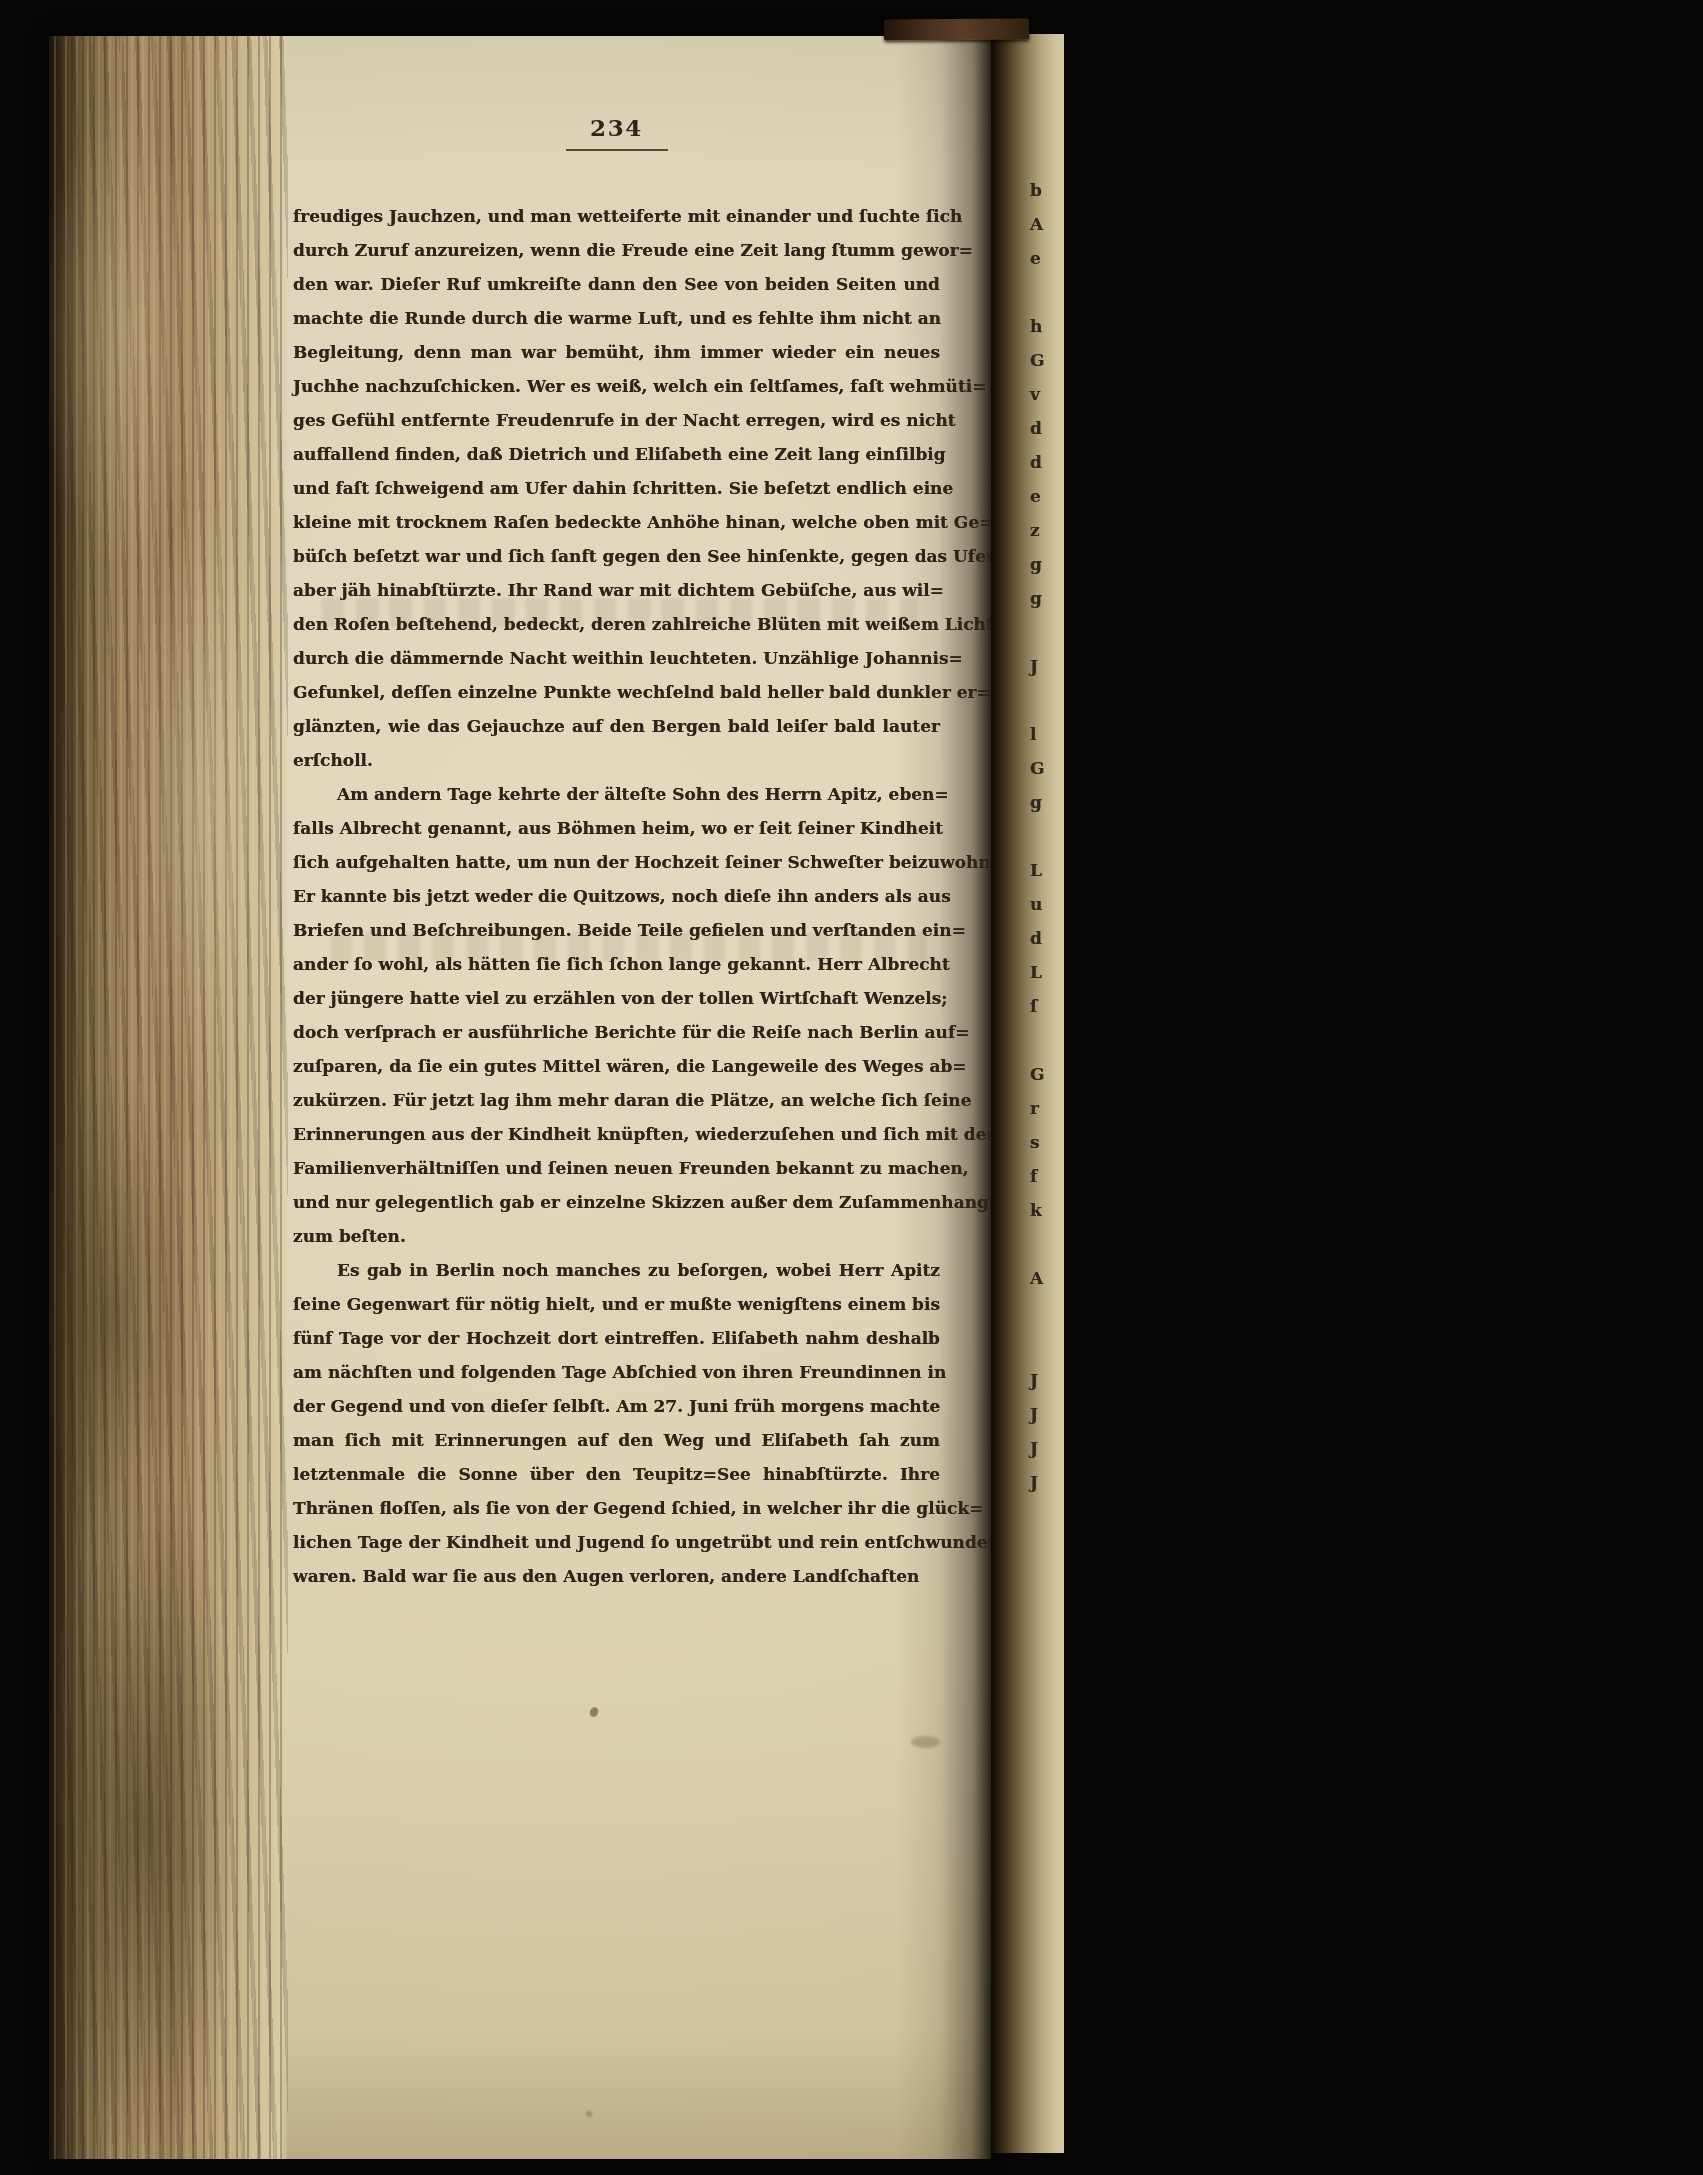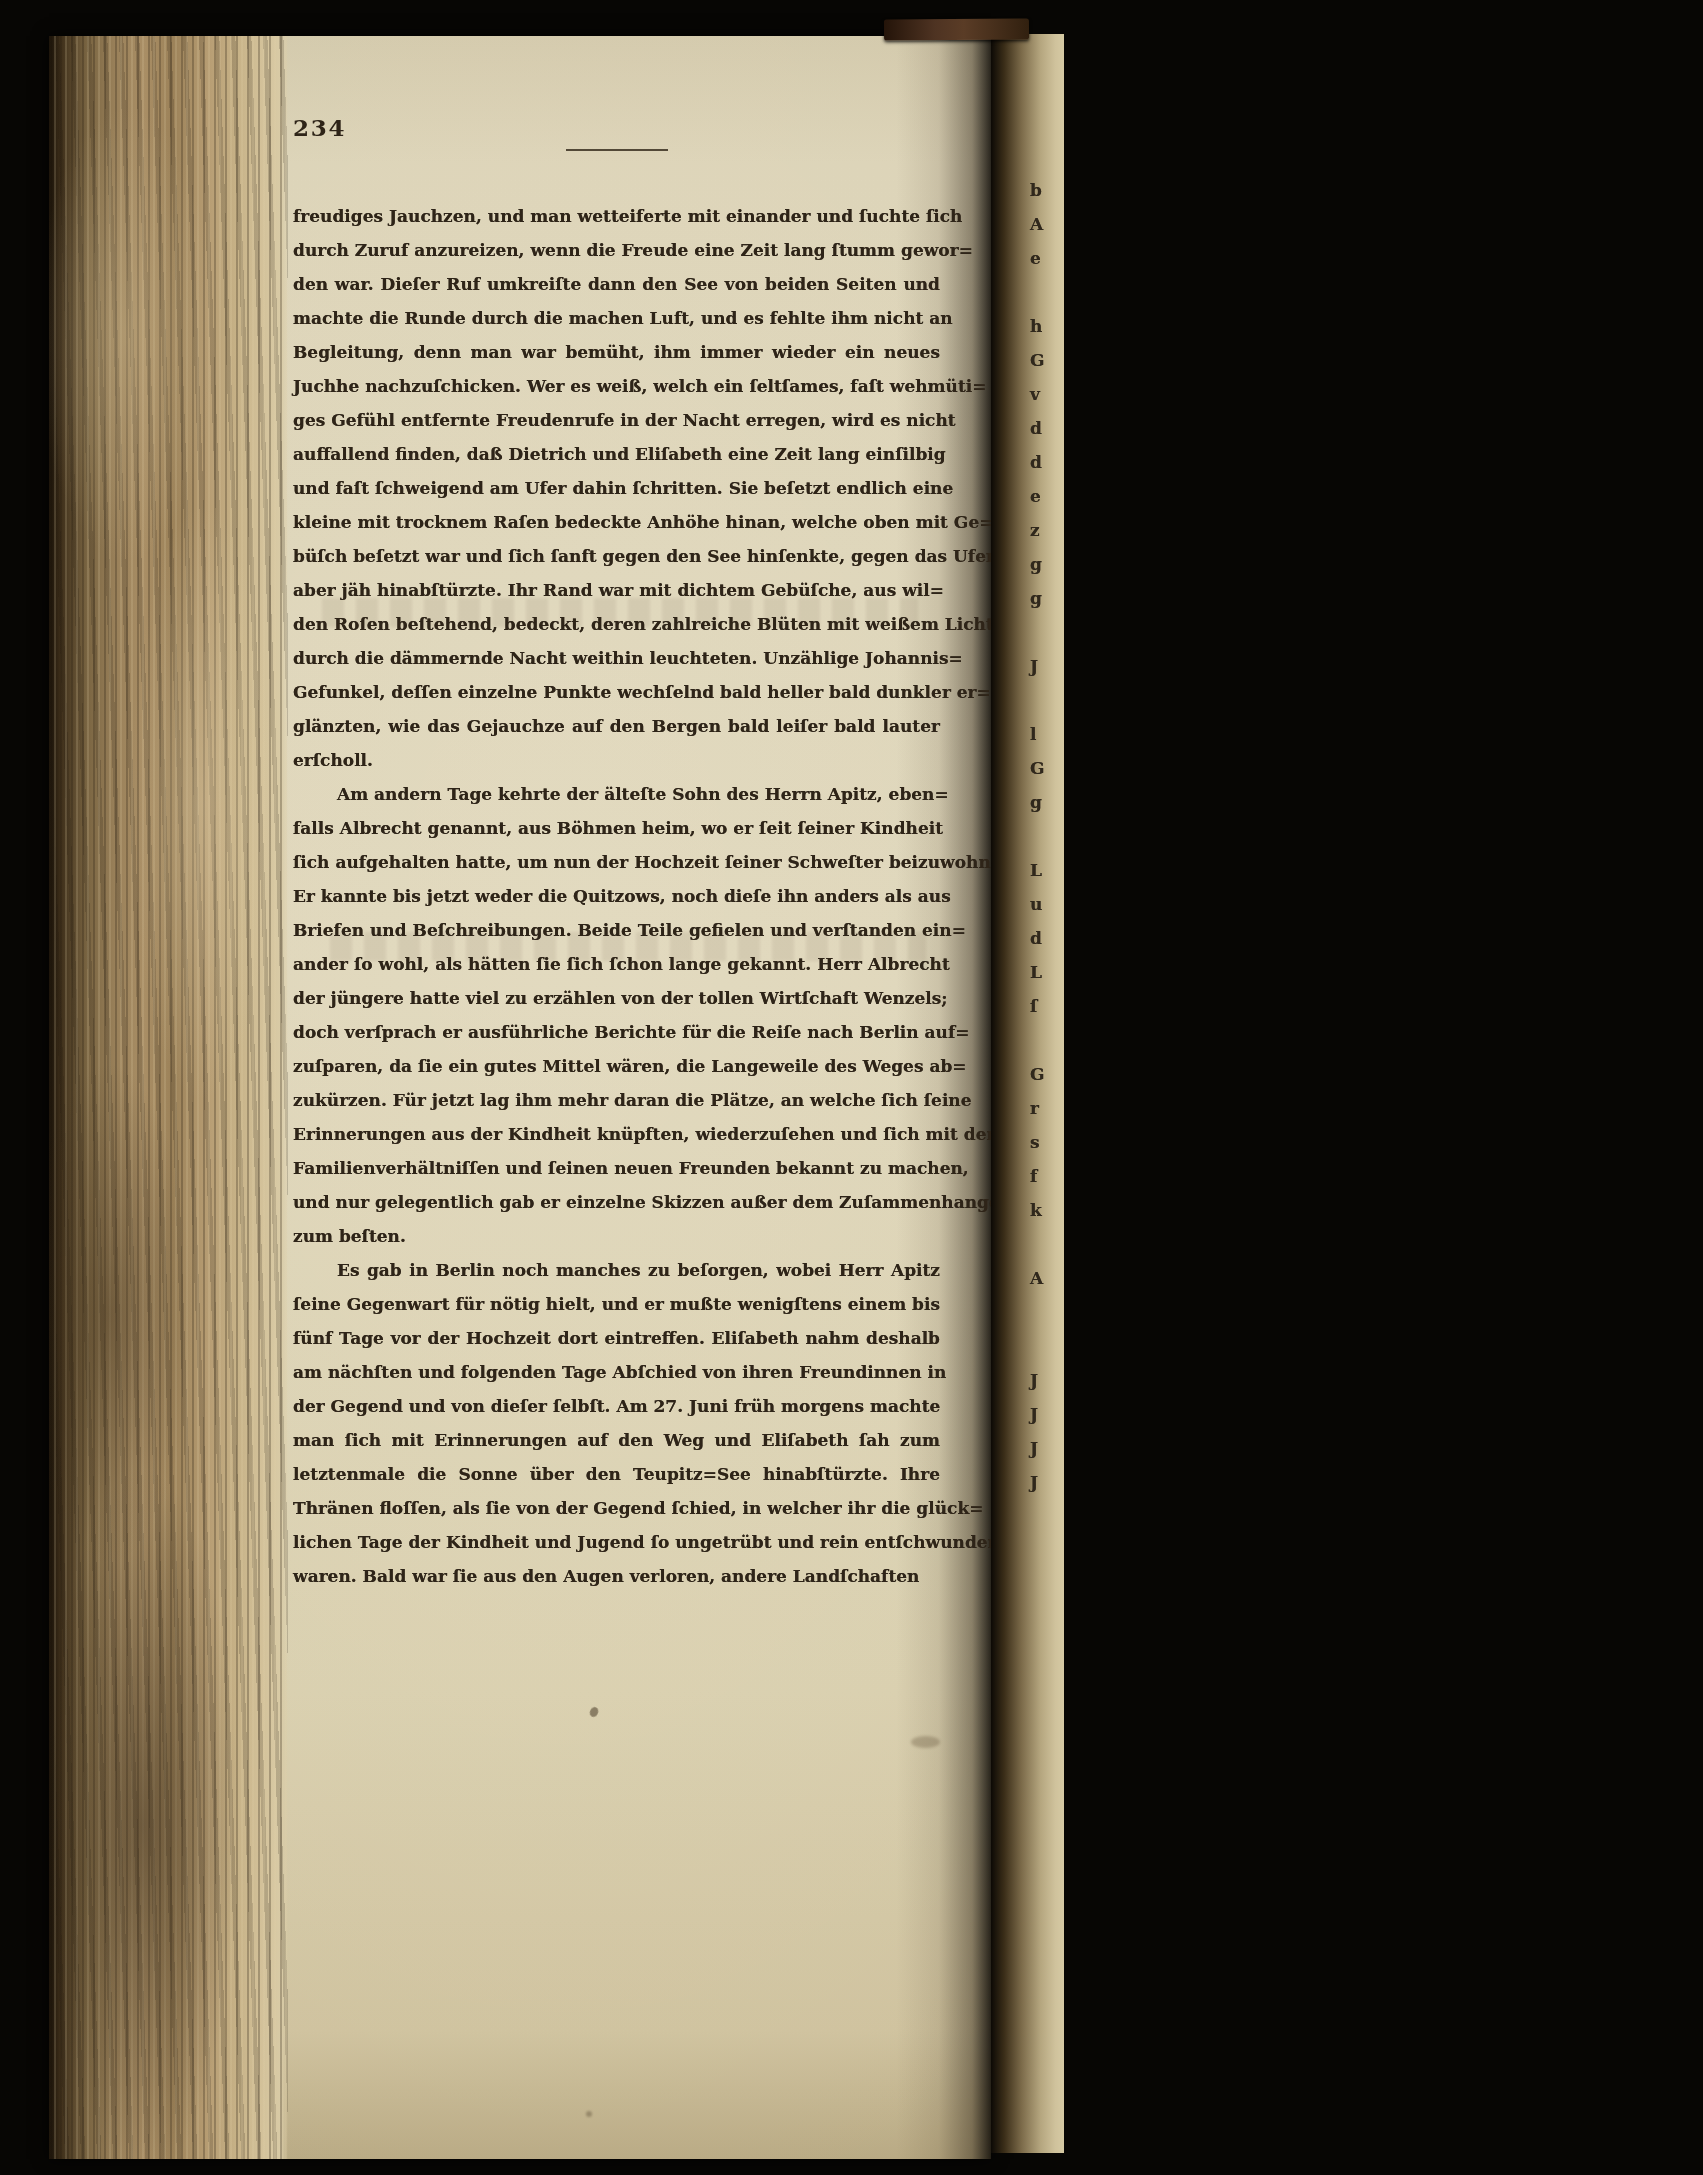--- a/index.html
+++ b/index.html
@@ -30,21 +30,21 @@
       repeating-linear-gradient(88deg, rgba(30,22,12,.18) 0 4.3px, transparent 4.3px 16px),
       linear-gradient(90deg,#171007 0%,#3e2f1a 5%,#7a6542 16%,#9a815a 28%,#a98e65 40%,#9c8259 52%,#b69c72 66%,#c6b186 78%,#d2c098 88%,#d9cba6 97%, rgba(220,207,171,0) 100%);
   }
   
   .gutter-shadow{
     position:absolute;right:0;top:0;width:95px;height:100%;
     background:linear-gradient(90deg, rgba(0,0,0,0) 0%, rgba(58,44,24,.12) 45%, rgba(40,30,16,.45) 80%, rgba(10,7,3,.85) 100%);
   }
   
   .header{
-    position:absolute;left:244px;top:78px;width:647px;
+    position:absolute;left:244px;top:78px;width:647px;text-align:center;
   }
   .page-number{
     font-weight:700;font-size:23px;letter-spacing:1.7px;color:#2e2418;
   }
   .page-number-rule{
     width:102px;border-top:2.6px solid #3a2f20;margin:7.7px auto 0 auto;opacity:.85;
   }
   
   .text-block{
     position:absolute;left:244px;top:139px;width:647px;
@@ -102,21 +102,21 @@
       <div class="page-number-rule"></div>
     </div>
 
     <div class="ghost ghost-a"></div>
     <div class="ghost ghost-b"></div>
 
     <div class="text-block">
         <div class="line">freudiges Jauchzen, und man wetteiferte mit einander und ſuchte ſich</div>
         <div class="line">durch Zuruf anzureizen, wenn die Freude eine Zeit lang ſtumm gewor=</div>
         <div class="line">den war.  Dieſer Ruf umkreiſte dann den See von beiden Seiten und</div>
-        <div class="line">machte die Runde durch die machen Luft, und es fehlte ihm nicht an</div>
+        <div class="line">machte die Runde durch die warme Luft, und es fehlte ihm nicht an</div>
         <div class="line">Begleitung, denn man war bemüht, ihm immer wieder ein neues</div>
         <div class="line">Juchhe nachzuſchicken.  Wer es weiß, welch ein ſeltſames, faſt wehmüti=</div>
         <div class="line">ges Gefühl entfernte Freudenrufe in der Nacht erregen, wird es nicht</div>
         <div class="line">auffallend finden, daß Dietrich und Eliſabeth eine Zeit lang einſilbig</div>
         <div class="line">und faſt ſchweigend am Ufer dahin ſchritten.  Sie beſetzt endlich eine</div>
         <div class="line">kleine mit trocknem Raſen bedeckte Anhöhe hinan, welche oben mit Ge=</div>
         <div class="line">büſch beſetzt war und ſich ſanft gegen den See hinſenkte, gegen das Ufer</div>
         <div class="line">aber jäh hinabſtürzte.  Ihr Rand war mit dichtem Gebüſche, aus wil=</div>
         <div class="line">den Roſen beſtehend, bedeckt, deren zahlreiche Blüten mit weißem Lichte</div>
         <div class="line">durch die dämmernde Nacht weithin leuchteten.  Unzählige Johannis=</div>

